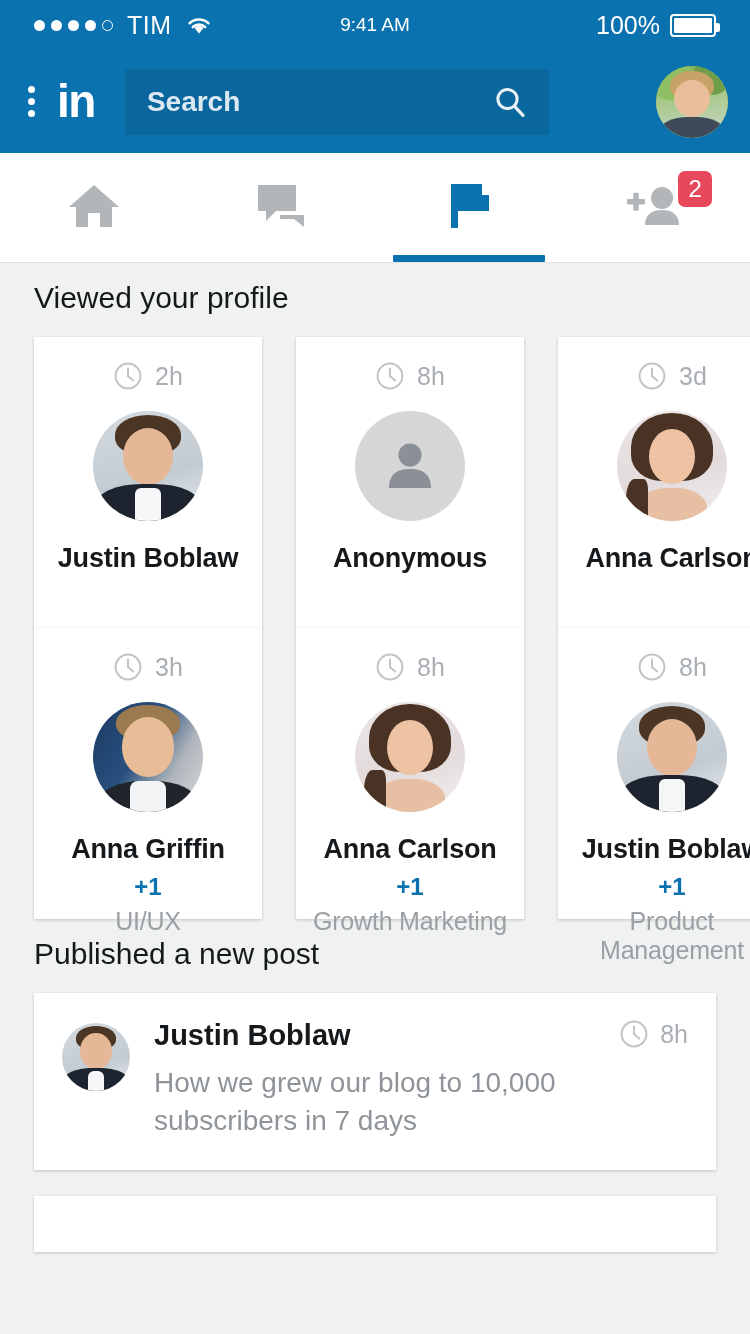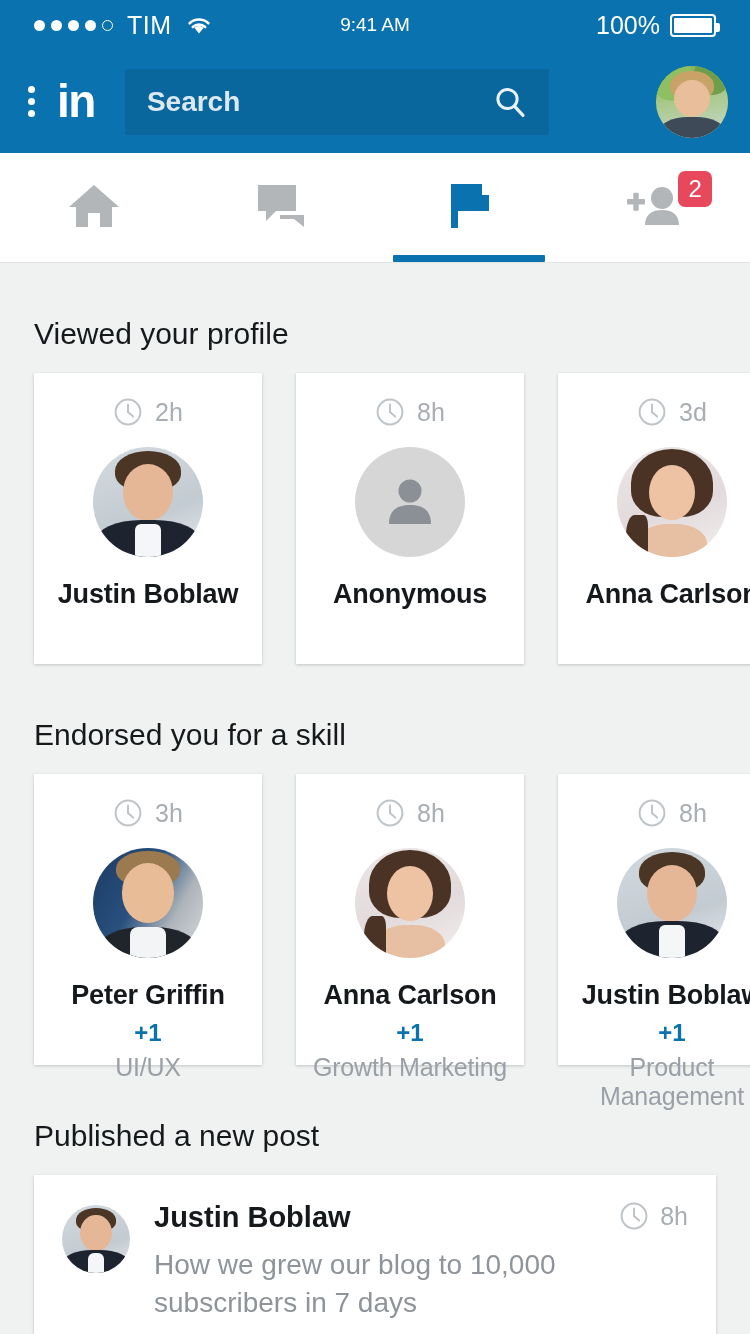--- a/index.html
+++ b/index.html
@@ -90,21 +90,21 @@
   .tab .badge {
     position:absolute; top:18px; left:calc(50% + 22px);
     min-width:34px; height:36px; background:#E8485C; border-radius:7px;
     color:#fff; font-size:24px; display:flex; align-items:center;
     justify-content:center; padding:0 6px;
   }
 
   
   .body-scroll { height:1071px; background:#F0F2F1; overflow:hidden; }
   .section-title {
-    font-size:30px; color:#16191C; padding:54px 34px 22px 34px;
+    font-size:30px; color:#16191C; padding:18px 34px 22px 34px;
     font-weight:400;
   }
   .hrow { display:flex; gap:34px; padding:0 34px; }
   .card {
     background:#fff; box-shadow:0 1px 3px rgba(0,0,0,.20);
     flex:none;
   }
 
   .mini-card { width:228px; height:291px; padding-top:22px; text-align:center; }
   .meta {
@@ -309,42 +309,41 @@
           <div class="hair" style="left:13%; top:2%; width:74%; height:62%; background:#4A3325; border-radius:50% 50% 38% 38%;"></div>
           <div class="face" style="left:29%; top:16%; width:42%; height:50%; background:#EDC3A4;"></div>
           <div class="body" style="left:18%; top:70%; width:64%; height:40%; background:#E7BFA3;"></div>
           <div class="shirt" style="left:8%; top:62%; width:20%; height:46%; background:#4A3325; border-radius:40% 20% 0 0;"></div>
         </div>
         <div class="card-name">Anna Carlson</div>
       </div>
 
     </div>
 
-    <div class="section-title">Endorsed you for a skill</div>
     <div class="hrow">
 
       <div class="card mini-card endorse-card">
         <div class="meta">
           <span class="clock">
             <svg viewBox="0 0 30 30" width="30" height="30">
               <circle cx="15" cy="15" r="12.4" stroke="#BFC4C8" stroke-width="2" fill="none"></circle>
               <line x1="15" y1="15" x2="15" y2="7.4" stroke="#BFC4C8" stroke-width="2" stroke-linecap="round"></line>
               <line x1="15" y1="15" x2="20.2" y2="19.6" stroke="#BFC4C8" stroke-width="2" stroke-linecap="round"></line>
             </svg>
           </span>
           <span>3h</span>
         </div>
         <div class="mini-avatar ph-avatar">
           <div class="bg" style="background:linear-gradient(120deg,#1B3A62 0%,#29507F 42%,#AEB4BA 70%,#D8DCDF 100%);"></div>
           <div class="hair" style="left:21%; top:3%; width:58%; height:32%; background:#9A7A4E;"></div>
           <div class="face" style="left:26%; top:14%; width:48%; height:54%; background:#E8BC97;"></div>
           <div class="body" style="left:6%; top:72%; width:88%; height:40%; background:#20242B;"></div>
           <div class="shirt" style="left:34%; top:72%; width:32%; height:34%; background:#F2F4F6; border-radius:8px 8px 0 0;"></div>
         </div>
-        <div class="card-name">Peter Griffin</div>
+        <div class="card-name">Anna Griffin</div>
         <div class="plus-one">+1</div>
         <div class="skill">UI/UX</div>
       </div>
 
       <div class="card mini-card endorse-card">
         <div class="meta">
           <span class="clock">
             <svg viewBox="0 0 30 30" width="30" height="30">
               <circle cx="15" cy="15" r="12.4" stroke="#BFC4C8" stroke-width="2" fill="none"></circle>
               <line x1="15" y1="15" x2="15" y2="7.4" stroke="#BFC4C8" stroke-width="2" stroke-linecap="round"></line>

